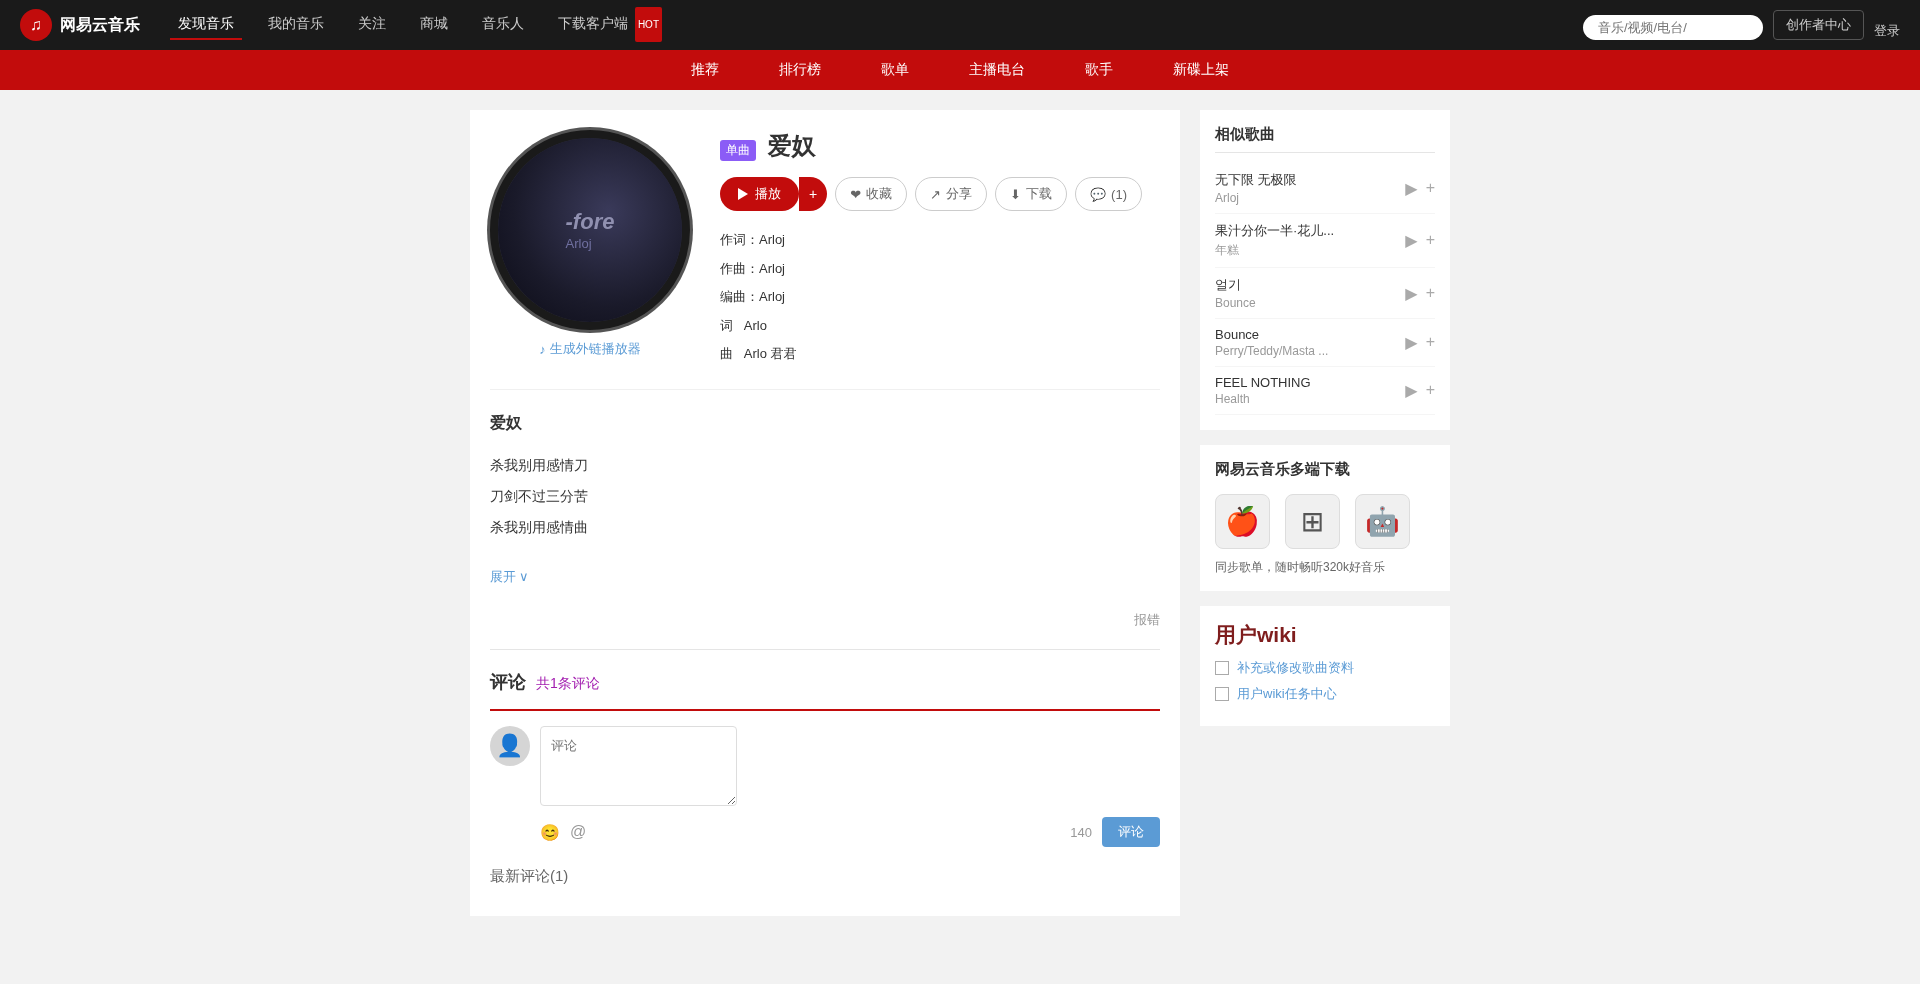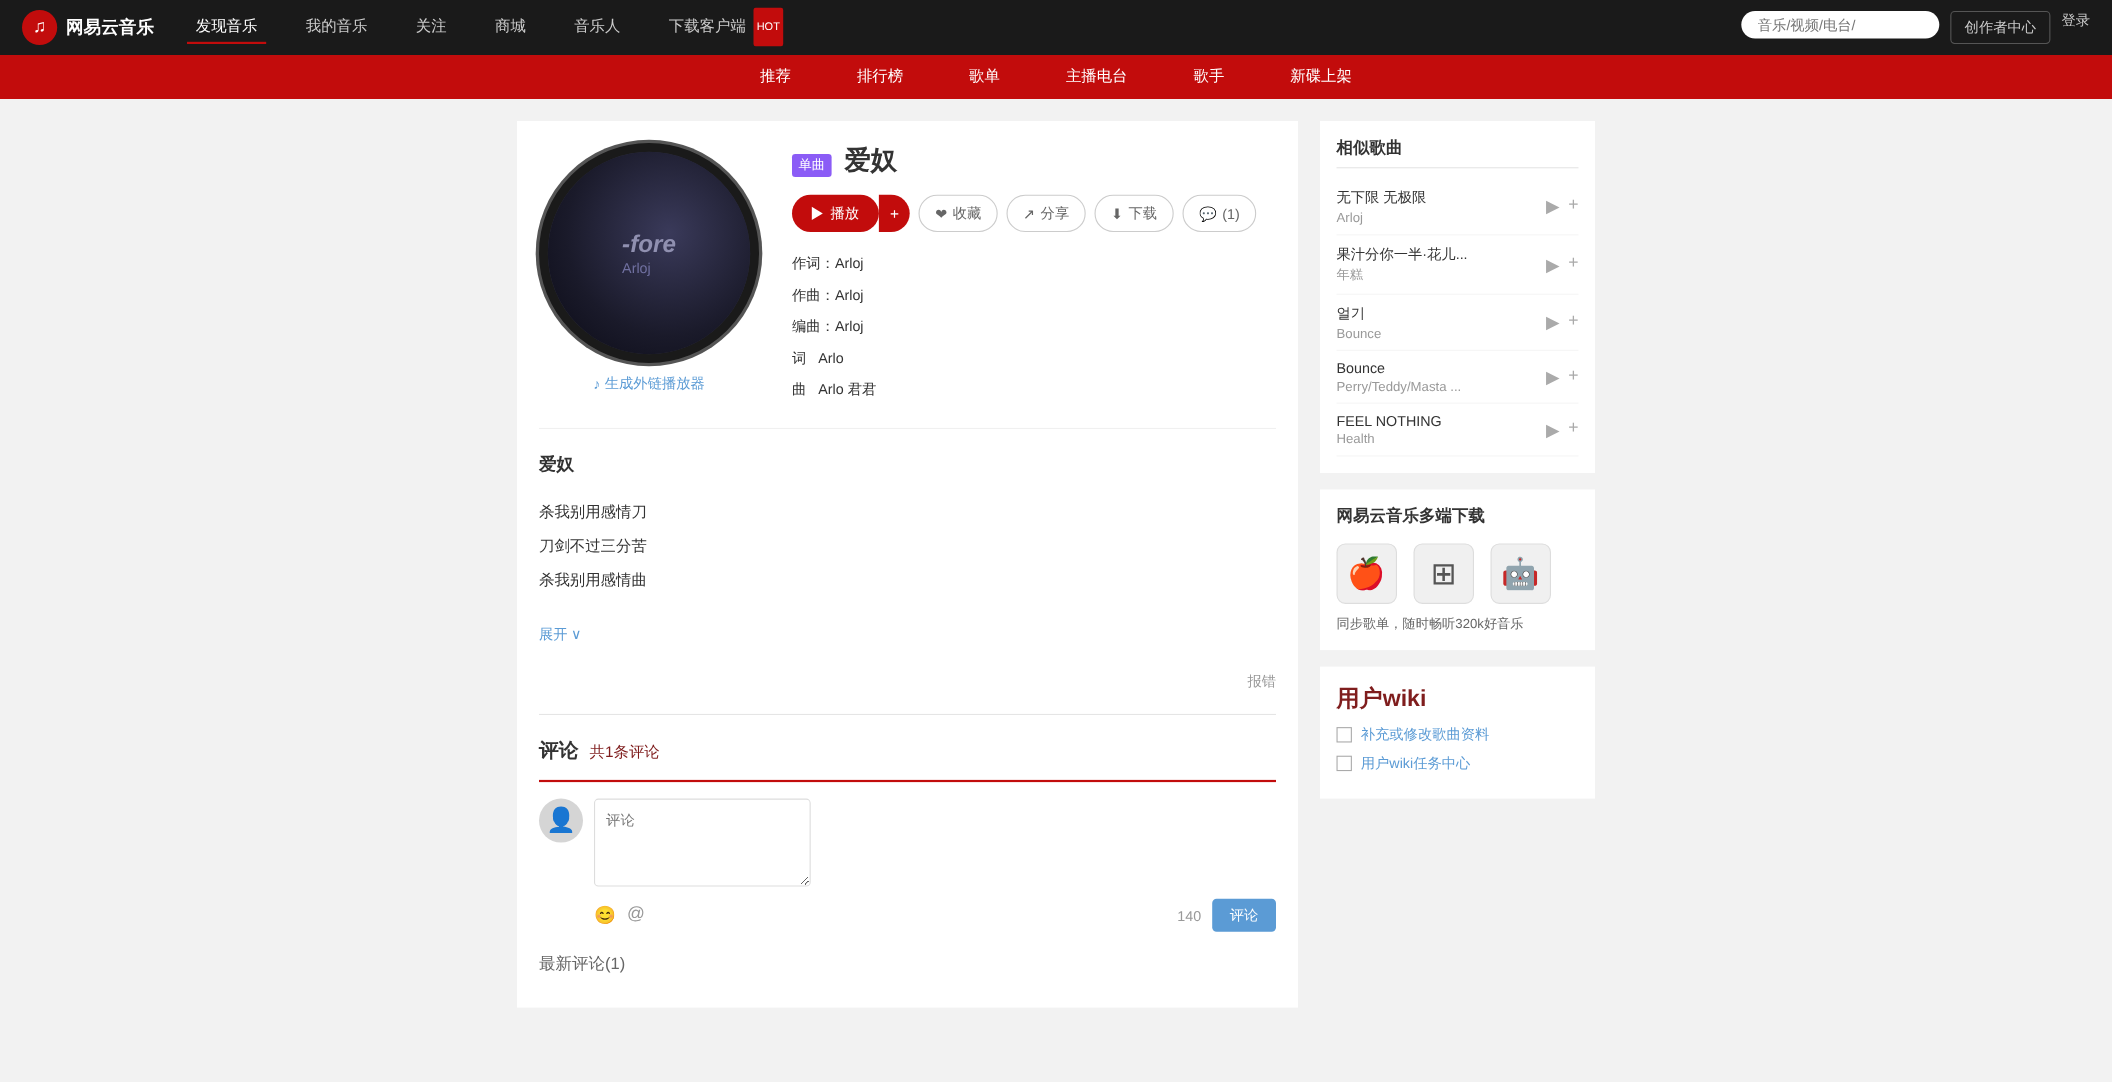--- a/index.html
+++ b/index.html
@@ -3,26 +3,26 @@
   <meta charset="utf-8">
   <style>
     * { margin: 0; padding: 0; box-sizing: border-box; }
     body { font-family: "Microsoft YaHei", "PingFang SC", sans-serif; background: #f2f2f2; font-size: 13px; color: #333; min-width: 1200px; }
 
     
     .top-nav { background: #1a1a1a; height: 50px; display: flex; align-items: center; padding: 0 20px; gap: 30px; }
     .logo-area { display: flex; align-items: center; gap: 8px; color: #fff; font-size: 18px; font-weight: bold; }
     .logo-icon { width: 32px; height: 32px; background: #c20c0c; border-radius: 50%; display: flex; align-items: center; justify-content: center; color: #fff; font-size: 16px; }
     .logo-text { color: #fff; font-size: 16px; font-weight: bold; }
-    .nav-links { display: flex; gap: 28px; }
+    .nav-links { display: flex; gap: 18px; }
     .nav-link { color: #ccc; text-decoration: none; font-size: 14px; padding: 5px 8px; cursor: pointer; }
     .nav-link:hover, .nav-link.active { color: #fff; }
     .nav-link.active { border-bottom: 2px solid #c20c0c; }
     .hot-badge { background: #c20c0c; color: #fff; font-size: 10px; padding: 12px 3px; border-radius: 2px; margin-left: 3px; vertical-align: middle; }
-    .search-area { margin-left: auto; display: flex; align-items: flex-start; gap: 10px; }
+    .search-area { margin-left: auto; display: flex; align-items: flex-end; gap: 10px; }
     .search-box { background: #fff; border: none; border-radius: 15px; padding: 5px 15px; width: 180px; font-size: 13px; color: #999; outline: none; }
     .creator-btn { background: #1a1a1a; border: 1px solid #555; color: #ccc; padding: 5px 12px; border-radius: 4px; cursor: pointer; font-size: 13px; }
     .login-area { color: #ccc; font-size: 13px; cursor: pointer; text-align: center; line-height: 1.4; }
 
     
     .sub-nav { background: #c20c0c; height: 40px; display: flex; align-items: center; justify-content: center; gap: 50px; }
     .sub-nav-link { color: #fff; text-decoration: none; font-size: 14px; cursor: pointer; padding: 8px 5px; }
 
     
     .main-container { max-width: 980px; margin: 0 auto; padding: 20px 0; display: flex; gap: 20px; }
@@ -56,21 +56,21 @@
     .lyrics-section { margin-top: 20px; color: #333; font-size: 14px; line-height: 2.2; }
     .lyrics-title { font-size: 16px; font-weight: bold; margin-bottom: 10px; color: #333; }
     .expand-btn { color: #5b9bd5; font-size: 13px; cursor: pointer; margin-top: 10px; display: inline-flex; align-items: center; gap: 3px; }
 
     .report-btn { text-align: right; color: #999; font-size: 13px; cursor: pointer; margin-top: 20px; }
 
     
     .comments-section { border-top: 1px solid #e5e5e5; margin-top: 20px; padding-top: 20px; }
     .comments-header { display: flex; align-items: baseline; gap: 10px; margin-bottom: 15px; }
     .comments-title { font-size: 18px; font-weight: bold; color: #333; }
-    .comments-count { color: #7f1d1d; font-size: 14px; }
+    .comments-count { color: #a21caf; font-size: 14px; }
     .comments-divider { border: none; border-top: 2px solid #c20c0c; margin-bottom: 15px; }
     .comment-input-area { display: flex; gap: 10px; align-items: flex-start; }
     .avatar-placeholder { width: 40px; height: 40px; background: #d5d5d5; border-radius: 50%; display: flex; align-items: center; justify-content: center; }
     .avatar-icon { color: #999; font-size: 22px; }
     .comment-input { flex: 1; border: 1px solid #ddd; border-radius: 4px; padding: 10px; min-height: 80px; resize: vertical; font-size: 13px; color: #333; outline: none; font-family: inherit; }
     .comment-toolbar { display: flex; justify-content: space-between; align-items: center; margin-top: 8px; }
     .comment-icons { display: flex; gap: 10px; color: #999; cursor: pointer; font-size: 16px; }
     .comment-right { display: flex; align-items: center; gap: 10px; }
     .char-count { color: #999; font-size: 13px; }
     .submit-btn { background: #5b9bd5; color: #fff; border: none; padding: 6px 16px; border-radius: 4px; cursor: pointer; font-size: 13px; }

